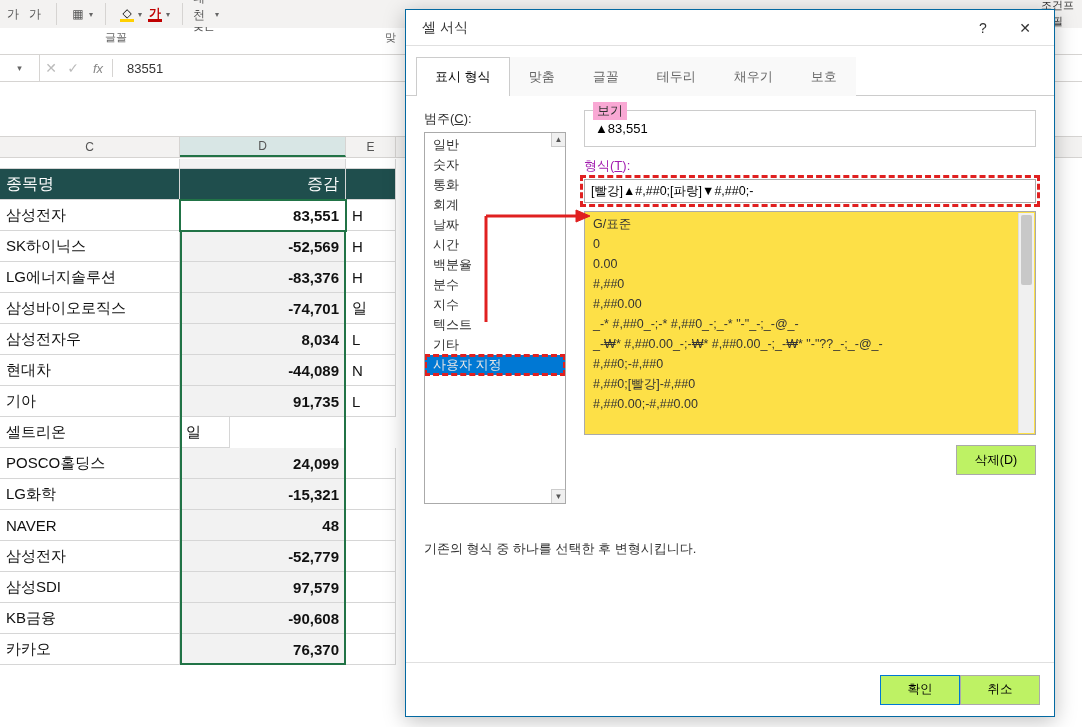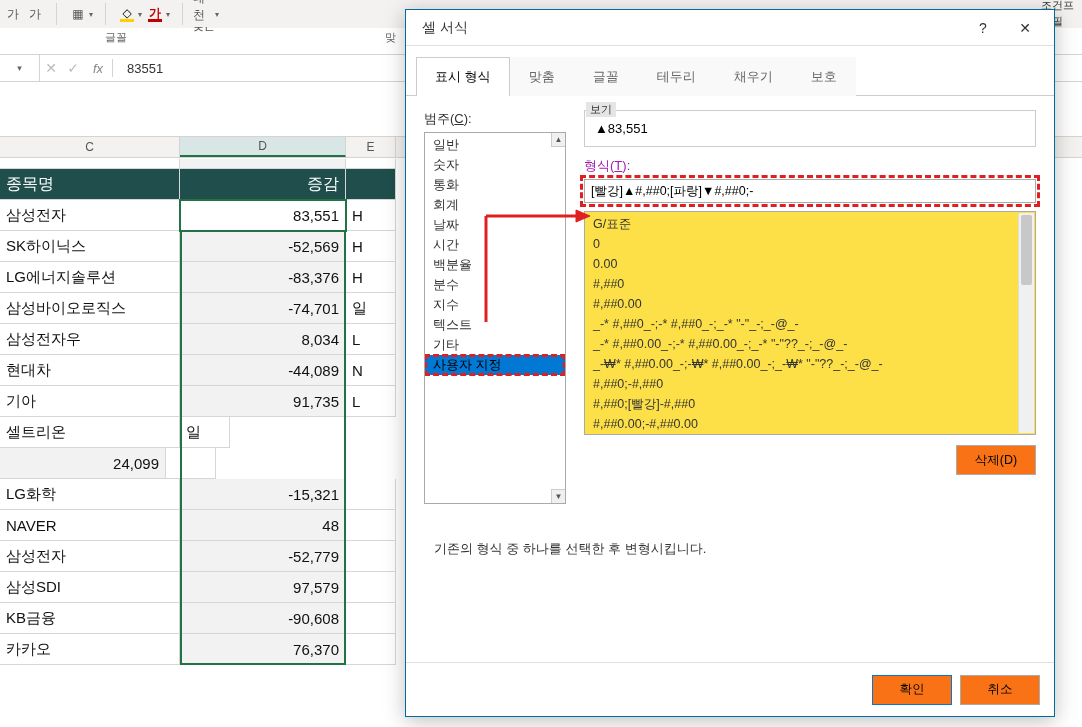--- a/index.html
+++ b/index.html
@@ -39,21 +39,21 @@
   .row { display: flex; height: 31px; }
   .cell { border-right: 1px solid #d6d6d6; border-bottom: 1px solid #d6d6d6; display: flex; align-items: center; padding: 0 6px; font-size: 15px; color: #111; }
   .cell.cc1 { width: 180px; justify-content: flex-start; }
   .cell.cc2 { width: 166px; justify-content: flex-end; }
   .cell.cc3 { width: 50px; justify-content: flex-start; }
   .row-band10 { height: 10px; }
 
   .hdr-row .cell { background: #1f4e4d; color: #fff; font-weight: 500; font-size: 16px; }
   .hdr-row .cc2 { justify-content: flex-end; }
 
-  .sel-col { background: #f2f2f2; }
+  .sel-col { background: #f2f2f2; font-weight: bold; }
   .active-cell { background: #fff; outline: 2px solid #217346; outline-offset: -1px; z-index: 5; }
   
   
   .sel-frame { position: absolute; border: 2px solid #217346; pointer-events: none; }
   
   
   .dialog { position: absolute; top: 9px; left: 405px; width: 650px; height: 708px; background: #fff; border: 1px solid #0369a1; box-shadow: 0 4px 20px rgba(0,0,0,.25); display: flex; flex-direction: column; z-index: 50; }
   .dlg-title { height: 36px; display: flex; align-items: center; justify-content: space-between; padding: 0 8px 0 16px; font-size: 14px; color: #333; border-bottom: 1px solid #e0e0e0; }
   .dlg-title-btns { display: flex; gap: 0; }
   .dlg-title-btn { width: 42px; height: 36px; display:flex; align-items:center; justify-content:center; font-size: 14px; color: #333; }
@@ -63,51 +63,51 @@
   .dlg-tab.active { background: #fff; border-color: #ccc; color: #000; }
 
   .dlg-body { flex: 1; padding: 14px 18px 0 18px; position: relative; }
   .lbl-cat { font-size: 13px; color: #333; margin-bottom: 4px; }
   .lbl-cat .hk { text-decoration: underline; }
 
   .cat-list { width: 142px; height: 372px; border: 1px solid #aaa; background: #fff; overflow: hidden; position: relative; }
   .cat-list-inner { padding: 2px 0; }
   .cat-item { padding: 1px 8px; font-size: 13px; color: #333; line-height: 18px; }
   .cat-item.selected {
-    background: #0078d4; color: #000000;
+    background: #0078d4; color: #e5e5e5;
     outline: 3px dashed #e02020; outline-offset: -2px;
   }
   .cat-scroll-up { position: absolute; top: 0; right: 0; width: 14px; height: 14px; background: #f0f0f0; border-left: 1px solid #ccc; border-bottom: 1px solid #ccc; display:flex; align-items:center; justify-content:center; font-size:8px; color:#555; }
   .cat-scroll-dn { position: absolute; bottom: 0; right: 0; width: 14px; height: 14px; background: #f0f0f0; border-left: 1px solid #ccc; border-top: 1px solid #ccc; display:flex; align-items:center; justify-content:center; font-size:8px; color:#555; }
 
   .right-pane { position: absolute; left: 178px; top: 14px; right: 18px; }
   .grp-preview { position: relative; border: 1px solid #ccc; padding: 10px 10px; margin-bottom: 10px; }
-  .grp-preview .grp-title { position: absolute; top: -9px; left: 1px; background: #e5e5e5; padding: 0 4px; font-size: 11px; color: #333; }
+  .grp-preview .grp-title { position: absolute; top: -9px; left: 8px; background: #f9a8d4; padding: 0 4px; font-size: 13px; color: #333; }
 
   .lbl-fmt { font-size: 13px; color: #a21caf; margin: 6px 0 4px 0; }
   .fmt-input-row { position: relative; }
   .fmt-input {
     width: 100%; height: 24px; border: 1px solid #aaa; padding: 0 6px; font-size: 12.5px; color: #000;
   }
   .fmt-input-outline {
     position: absolute; left: -4px; right: -4px; top: -4px; bottom: -4px;
     border: 3px dashed #e02020; pointer-events: none;
   }
 
   .fmt-list { margin-top: 8px; height: 224px; border: 1px solid #aaa; overflow-x: hidden; overflow-y: hidden; position: relative; background: #fde047; }
   .fmt-list-inner { padding: 2px 0; }
   .fmt-item { padding: 1px 8px; font-size: 12.5px; color: #333; white-space: nowrap; line-height: 18px; }
   .fmt-scroll { position: absolute; top: 1px; right: 1px; bottom: 1px; width: 16px; background: #f0f0f0; border-left: 1px solid #ddd; }
   .fmt-thumb { position: absolute; top: 2px; left: 2px; right: 2px; height: 70px; background: #c8c8c8; border-radius: 2px; }
 
   .delete-btn-row { display: flex; justify-content: flex-end; margin-top: 10px; }
-  .btn { min-width: 80px; height: 30px; border: 1px solid #aaa; background: #f97316; font-size: 12.5px; padding: 0 12px; display:inline-flex; align-items:center; justify-content:center; }
-  .note-text { position: absolute; left: 18px; top: 444px; font-size: 13px; color: #333; margin-left: 10px; }
-
-  .dlg-footer { height: 54px; border-top: 1px solid #e0e0e0; display: flex; align-items: center; justify-content: flex-end; gap: 8px; padding: 16px 14px; }
+  .btn { min-width: 80px; height: 30px; border: 1px solid #aaa; background: #bef264; font-size: 12.5px; padding: 0 12px; display:inline-flex; align-items:center; justify-content:center; }
+  .note-text { position: absolute; left: 18px; top: 444px; font-size: 13px; color: #333; }
+
+  .dlg-footer { height: 54px; border-top: 1px solid #e0e0e0; display: flex; align-items: center; justify-content: flex-end; padding: 16px 14px; }
   .btn.primary { border-color: #0078d4; }
 
   
   .ann-arrow { position: absolute; z-index: 60; pointer-events: none; }
   .ann-arrow line, .ann-arrow polygon { stroke: #e02020; fill: #e02020; }
 
   
   .icn-A { color: #c00000; font-weight: bold; }
   .icn-bucket { color: #000; }
   .icn-underline-red { border-bottom: 3px solid #c00000; display:inline-block; width: 14px; text-align:center; line-height:12px; }
@@ -226,20 +226,21 @@
     <div class="row">
         <div class="cell cc1">기아</div>
         <div class="cell cc2 sel-col">91,735</div>
         <div class="cell cc3">L</div>
       </div>
     <div class="row">
         <div class="cell cc1">셀트리온</div>
         <div class="cell cc3">일</div>
       </div>
     <div class="row">
+        <div class="cell cc1">POSCO홀딩스</div>
         <div class="cell cc2 sel-col">24,099</div>
         <div class="cell cc3"></div>
       </div>
     <div class="row">
         <div class="cell cc1">LG화학</div>
         <div class="cell cc2 sel-col">-15,321</div>
         <div class="cell cc3"></div>
       </div>
     <div class="row">
         <div class="cell cc1">NAVER</div>
@@ -329,21 +330,20 @@
       </div>
 
       <div class="fmt-list">
         <div class="fmt-list-inner">
           <div class="fmt-item">G/표준</div>
           <div class="fmt-item">0</div>
           <div class="fmt-item">0.00</div>
           <div class="fmt-item">#,##0</div>
           <div class="fmt-item">#,##0.00</div>
           <div class="fmt-item">_-* #,##0_-;-* #,##0_-;_-* "-"_-;_-@_-</div>
-          <div class="fmt-item">_-* #,##0.00_-;-* #,##0.00_-;_-* "-"??_-;_-@_-</div>
           <div class="fmt-item">_-₩* #,##0.00_-;-₩* #,##0.00_-;_-₩* "-"??_-;_-@_-</div>
           <div class="fmt-item">#,##0;-#,##0</div>
           <div class="fmt-item">#,##0;[빨강]-#,##0</div>
           <div class="fmt-item">#,##0.00;-#,##0.00</div>
         </div>
         <div class="fmt-scroll">
             <div class="fmt-thumb"></div>
           </div>
       </div>
 

